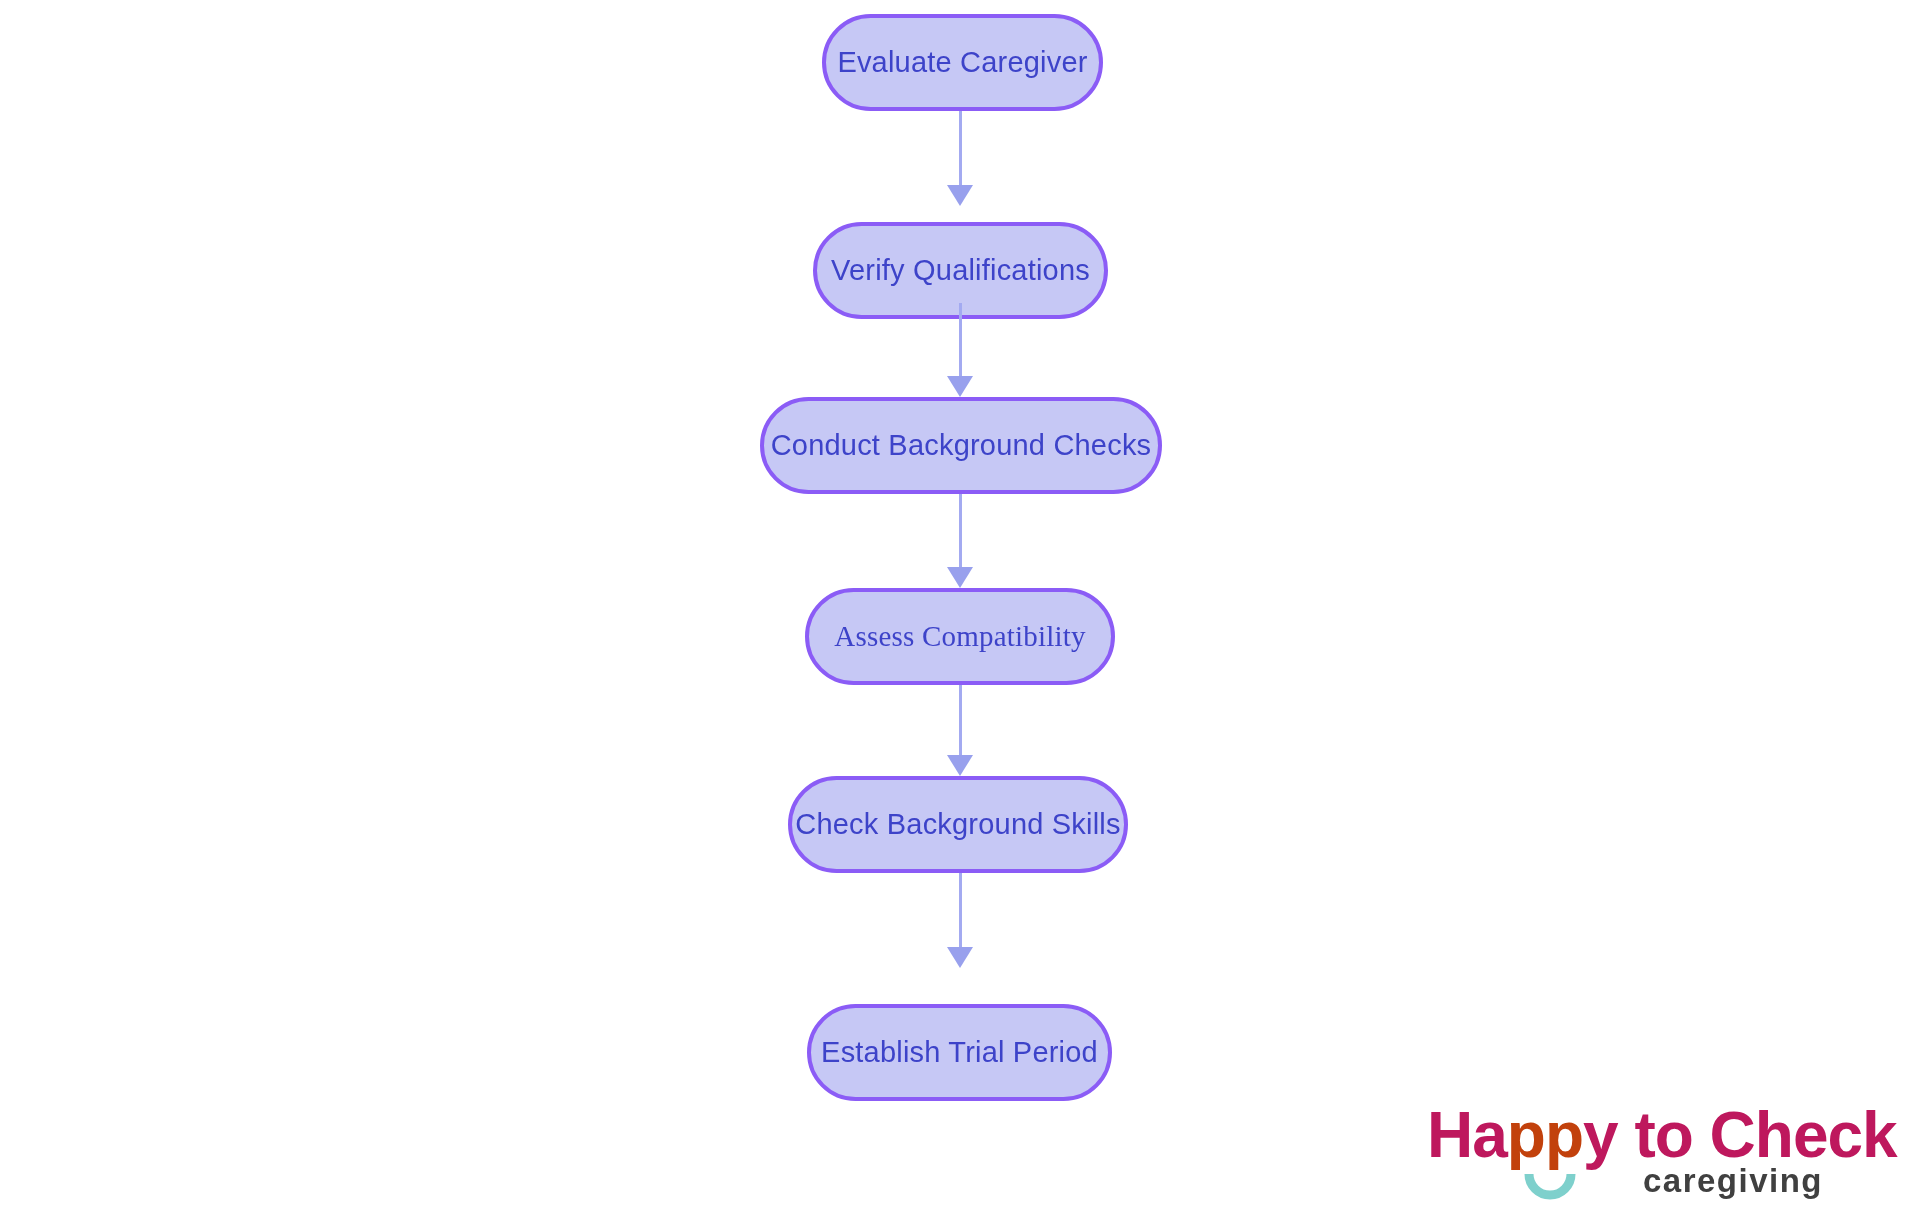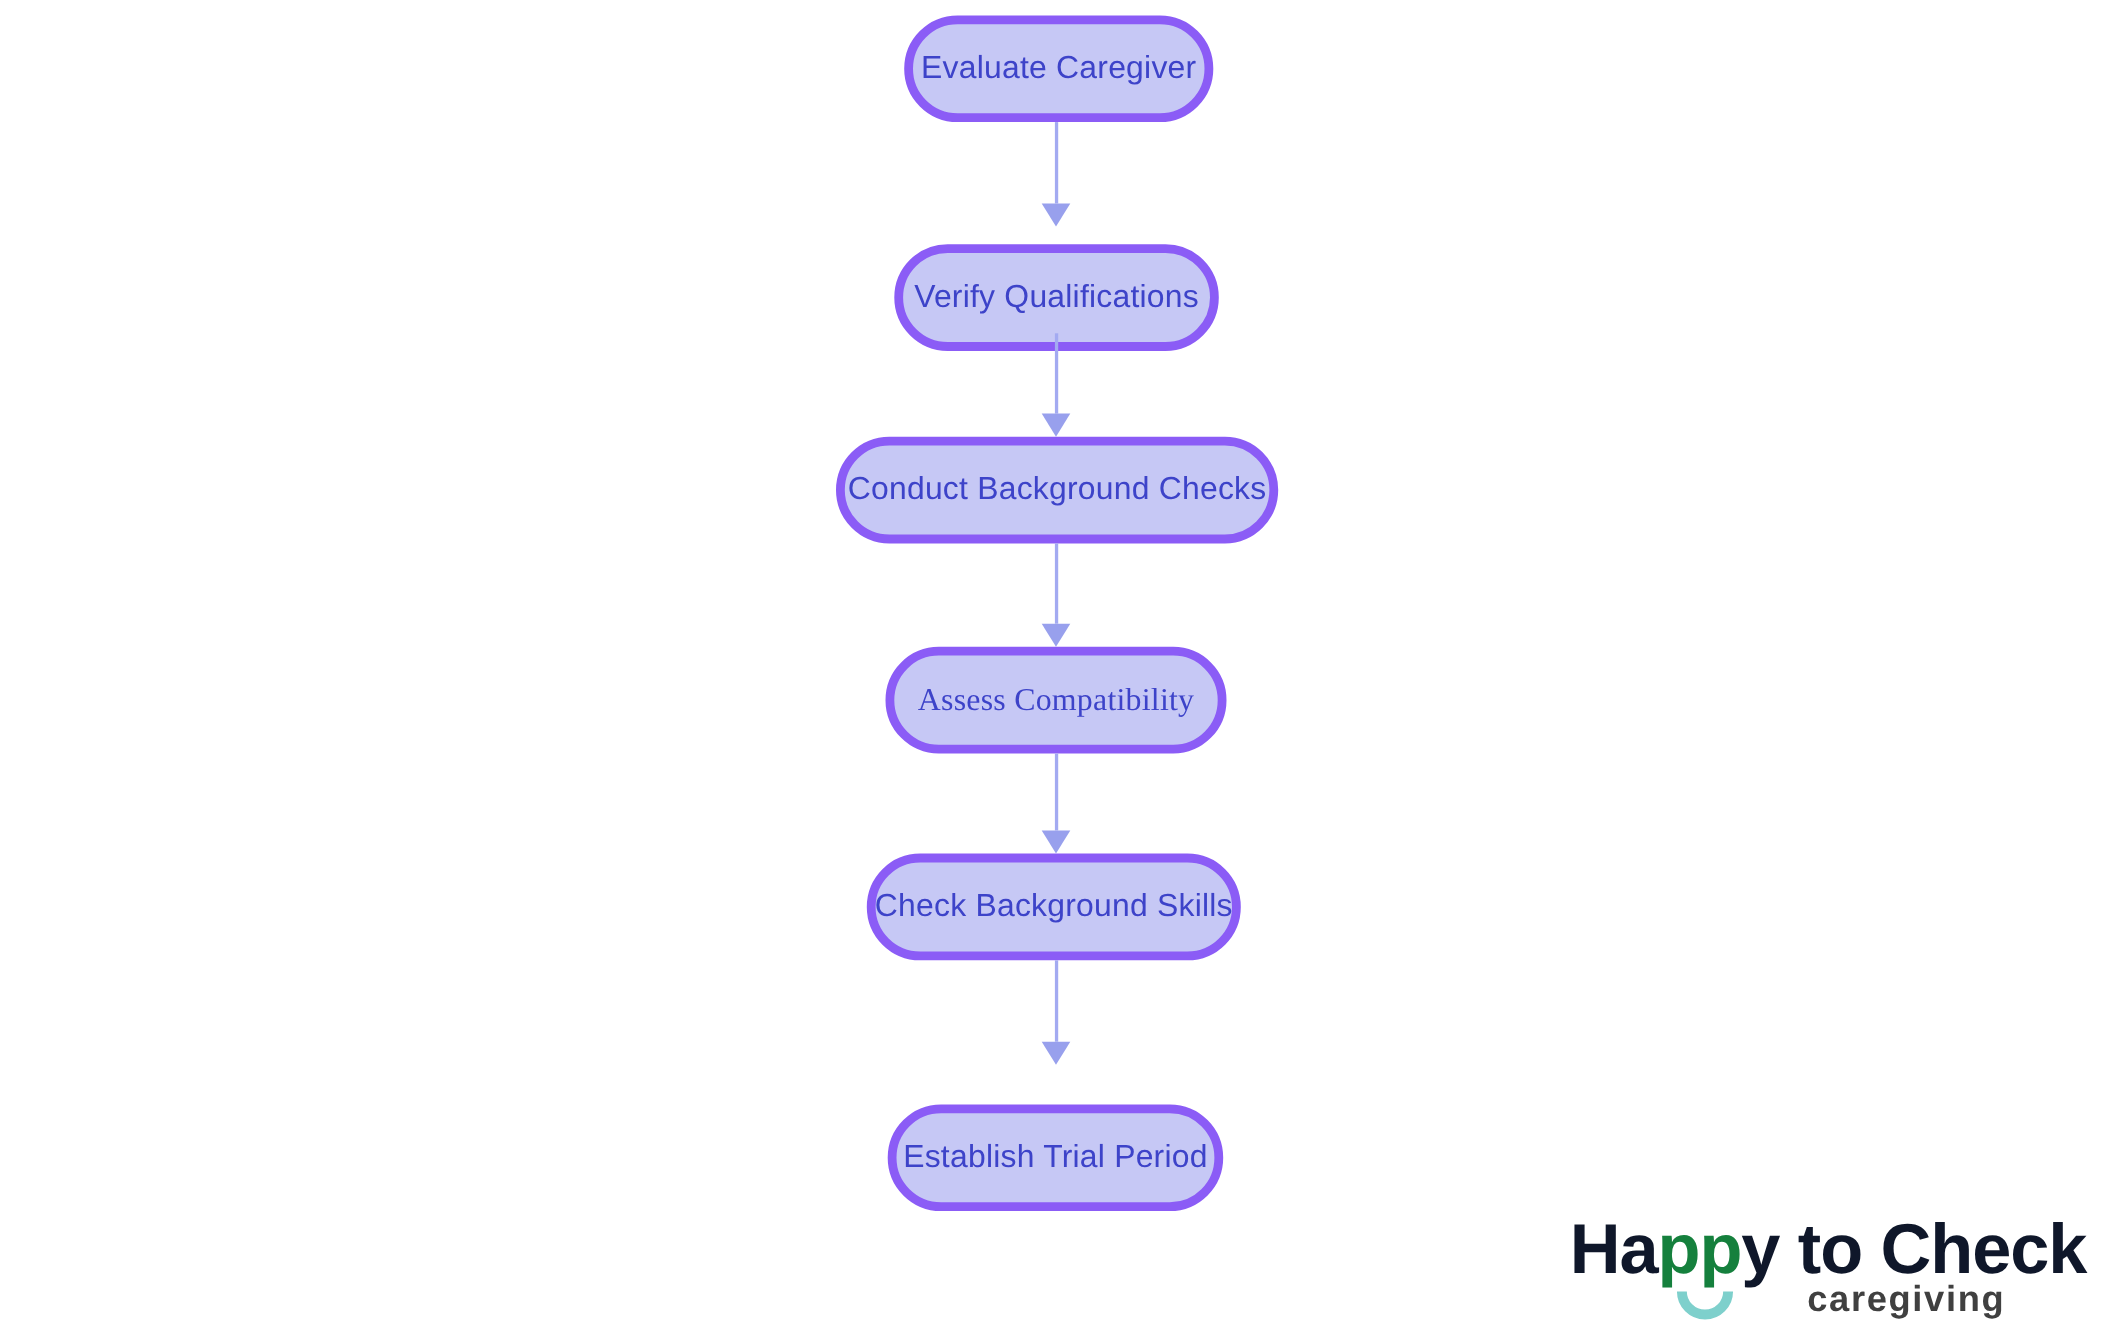--- a/index.html
+++ b/index.html
@@ -15,21 +15,21 @@
     overflow: hidden;
     font-family: "Liberation Sans", sans-serif;
   }
 
   
   .node {
     position: absolute;
     height: 97px;
     border-radius: 49px;
     background: #c6c8f5;
-    border: 8px solid #8b5cf6;
+    border: 4px solid #8b5cf6;
     box-sizing: border-box;
     display: flex;
     align-items: center;
     justify-content: center;
     color: #3d43c9;
     font-size: 29px;
     letter-spacing: 0.2px;
     white-space: nowrap;
   }
   .n1 { left: 822px; top: 14px;  width: 281px; }
@@ -77,22 +77,22 @@
   .logo-title {
     position: absolute;
     left: 7px;
     top: 7px;
     font-size: 64px;
     font-weight: bold;
     letter-spacing: -1px;
     line-height: 1;
     white-space: nowrap;
   }
-  .coral { color: #0f172a; text-align: right; }
-  .teal  { color: #15803d; }
+  .coral { color: #be185d; text-align: right; }
+  .teal  { color: #c2410c; }
   .logo-smile {
     position: absolute;
     left: 101px;
     top: 75px;
   }
   .logo-subtitle {
     position: absolute;
     left: 218px;
     top: 66px;
     width: 190px;

